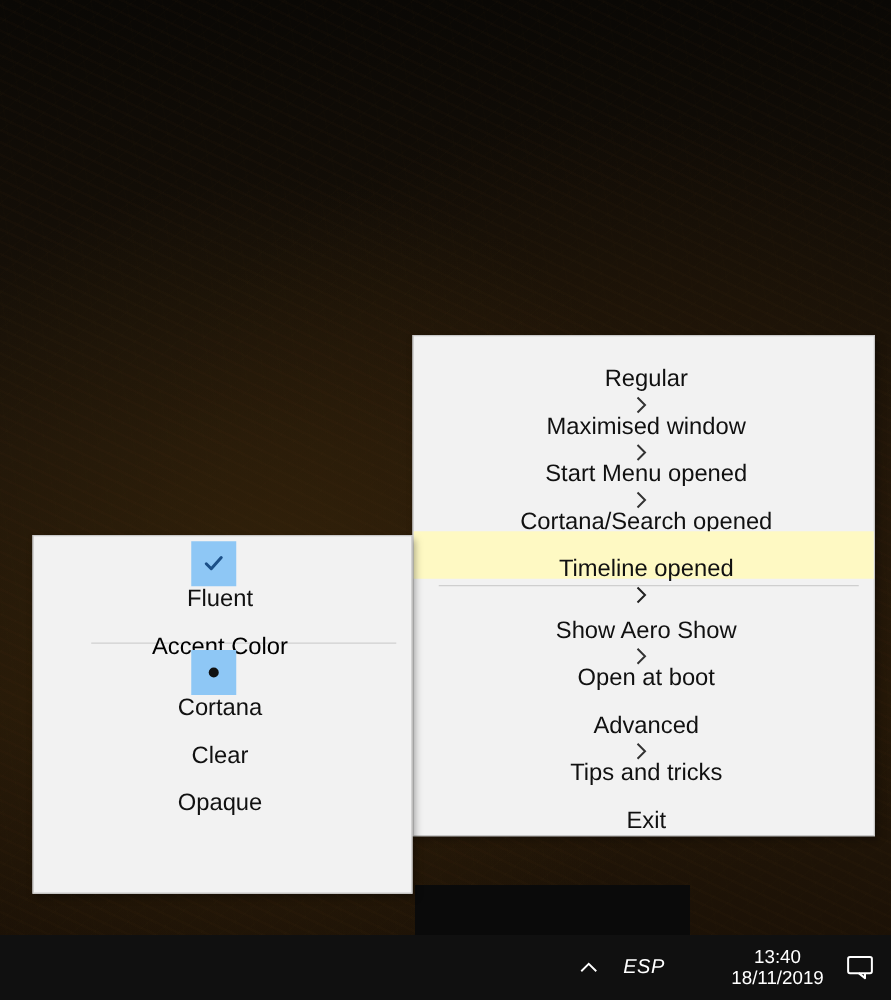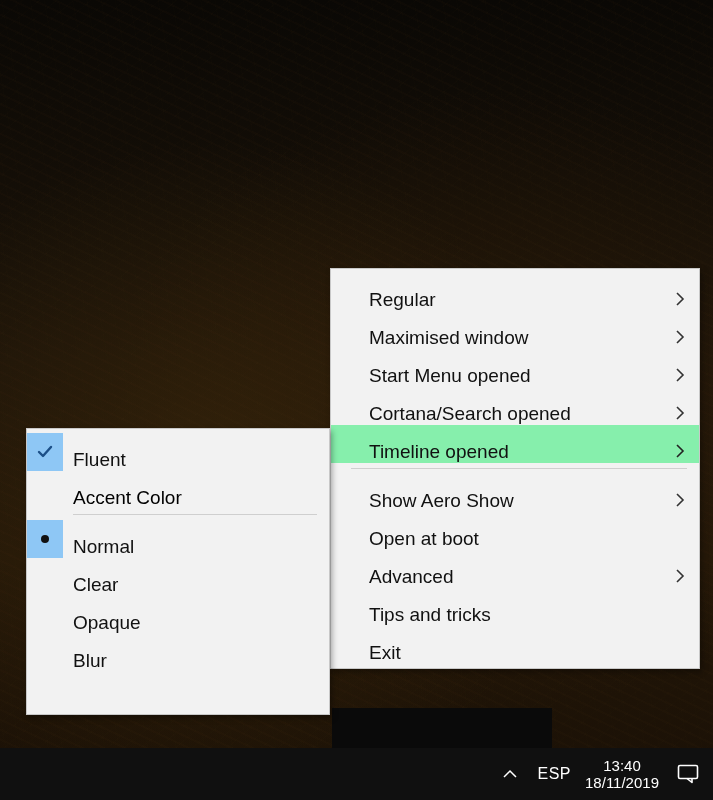--- a/index.html
+++ b/index.html
@@ -31,22 +31,22 @@
       position: absolute; left: 0; right: 0; bottom: 0;
       height: 52px;
       background: #101010;
       color: #fff;
       display: flex; align-items: center; justify-content: flex-end;
       padding: 0 10px;
       gap: 14px;
       font-size: 15px;
     }
     .tray-expand { width: 28px; height: 28px; display: flex; align-items: center; justify-content: center; }
-    .tray-lang { font-size: 16px; letter-spacing: 0.5px; }
-    .clock { text-align: center; line-height: 1.15; font-size: 15px; }
+    .tray-lang { font-size: 16px; letter-spacing: 0.5px; font-style: italic; }
+    .clock { text-align: center; line-height: 1.15; font-size: 15px; margin-left: 39px; }
     .action-center { width: 30px; height: 30px; display: flex; align-items: center; justify-content: center; }
 
     
     .dark-slab {
       position: absolute;
       left: 332px; top: 708px;
       width: 220px; height: 40px;
       background: #0a0a0a;
     }
 
@@ -54,26 +54,27 @@
     .menu {
       position: absolute;
       background: #f2f2f2;
       border: 1px solid #c8c8c8;
       box-shadow: 2px 3px 6px rgba(0,0,0,0.35);
       padding: 4px 0;
       font-size: 19px;
       color: #111;
     }
     .menu-item {
-      display: flex; align-items: flex-end;
+      display: flex; align-items: center;
       height: 38px;
       padding: 0 14px 0 0;
       position: relative;
-    }
-    .menu-item.hl { background: #86efac; }
+      flex-direction: column;
+    }
+    .menu-item.hl { background: #fef9c3; }
     .menu-item.disabled { color: #000000; }
     .mi-ind {
       width: 36px; height: 100%;
       display: flex; align-items: center; justify-content: center;
       flex: 0 0 36px;
     }
     .mi-ind.hl { background: #8ec7f5; }
     .mi-label { flex: 1; padding-left: 10px; white-space: nowrap; }
     .mi-arrow { width: 20px; text-align: right; color: #2b2b2b; }
     .menu-sep {
@@ -205,33 +206,32 @@
   </div>
 
   <div class="menu-sep"></div>
 
   <div class="menu-item">
     <span class="mi-ind hl dot">
       <svg width="10" height="10" viewBox="0 0 10 10">
           <circle cx="5" cy="5" r="4" fill="#111"></circle>
         </svg>
     </span>
-    <span class="mi-label">Normal</span>
+    <span class="mi-label">Cortana</span>
   </div>
   <div class="menu-item">
     <span class="mi-ind"></span>
     <span class="mi-label">Clear</span>
   </div>
   <div class="menu-item">
     <span class="mi-ind"></span>
     <span class="mi-label">Opaque</span>
   </div>
   <div class="menu-item">
     <span class="mi-ind"></span>
-    <span class="mi-label">Blur</span>
   </div>
   <div class="menu-item">
     <span class="mi-ind"></span>
   </div>
 </div>
 
 <div class="taskbar">
   <div class="tray-expand">
     <svg width="16" height="12" viewBox="0 0 16 12">
       <path d="M2 9 L8 3 L14 9" stroke="#fff" stroke-width="1.5" fill="none"></path>

